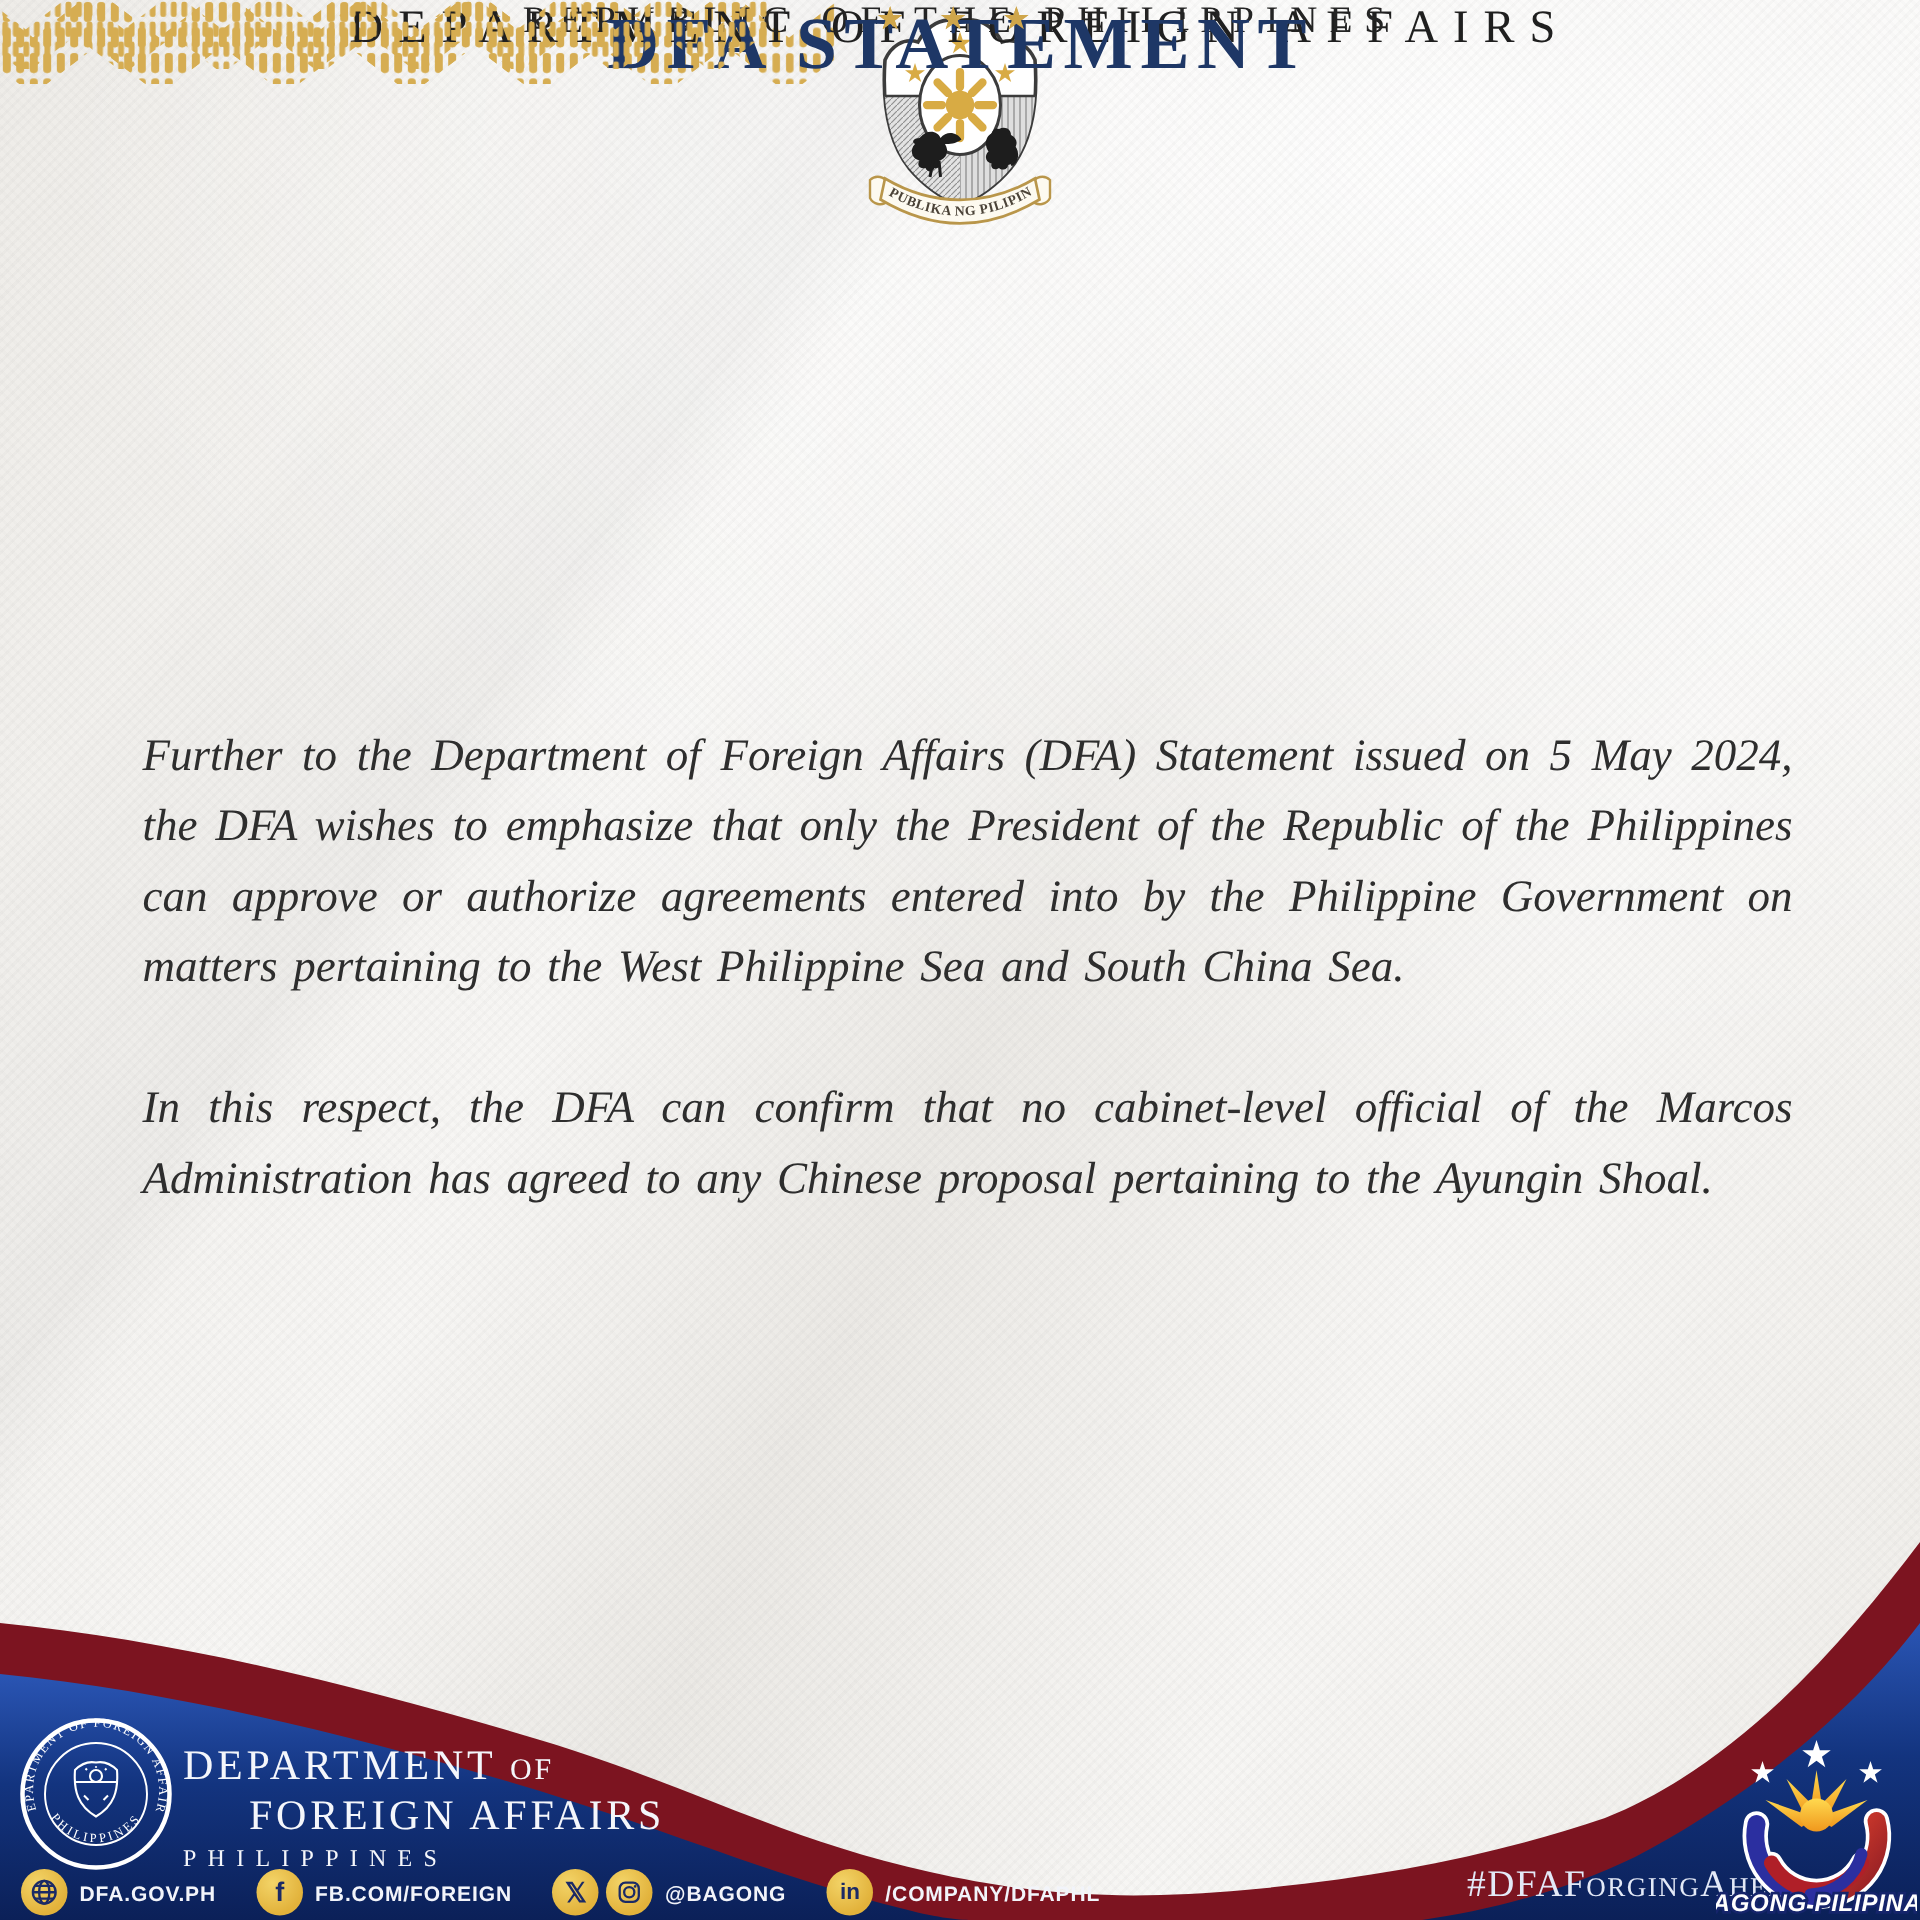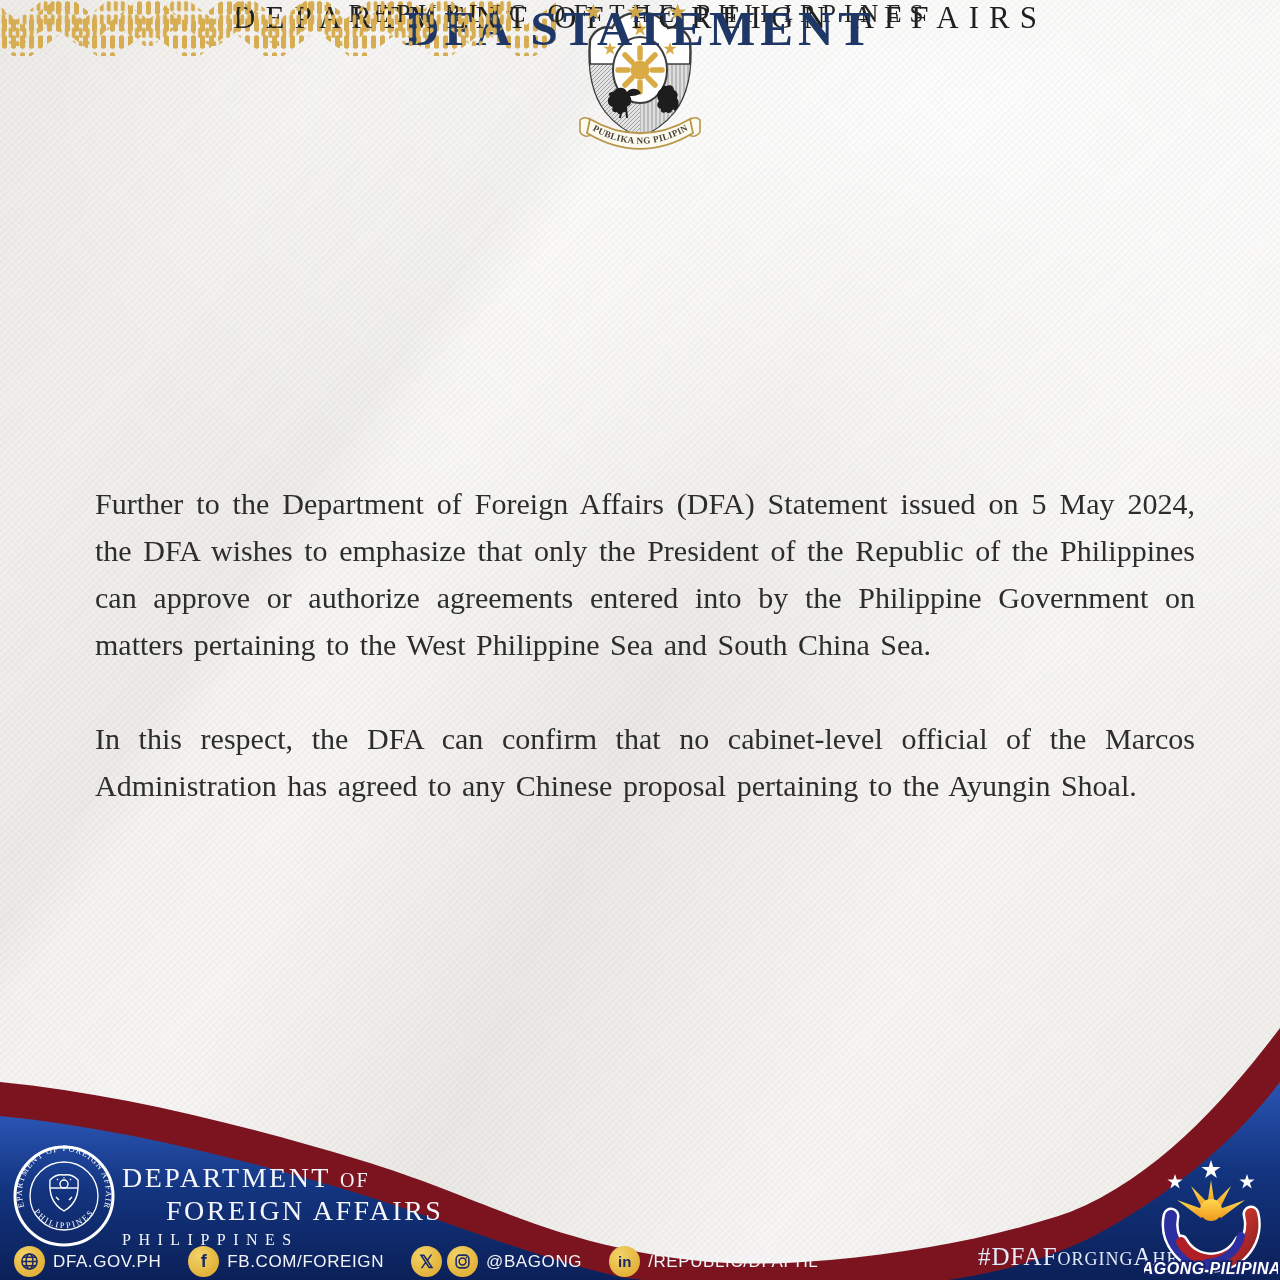--- a/index.html
+++ b/index.html
@@ -28,42 +28,42 @@
   .stars {top:264; font-size:21px; letter-spacing:9px; color:#cfa64b;}
   .stars2{top:370;}
   .h-title{top:298; font-size:49px; letter-spacing:5px; color:#1e3766; font-weight:700;}
   .h-date {top:424; font-size:26px; letter-spacing:5px; color:#223c6d; font-weight:600;}
 
   .bodytext{
     position:absolute; left:95px; top:480px; width:1112px;
     font-size:30px; line-height:47px; color:#2d2d2d;
     text-align:justify; word-spacing:3px;
   }
-  .bodytext p{margin:0 12px 47px 0;}
+  .bodytext p{margin:0 12px 47px 0;font-style:italic;}
 
   .waves{position:absolute; left:0; top:1020px; width:1280px; height:260px;}
 
   .seal{position:absolute; left:12px; top:1140px;}
   .wordmark{position:absolute; left:122px; top:1163px; color:#f4f6fb; line-height:1.06;}
   .wm1{font-size:28px; letter-spacing:2.5px; font-weight:500;font-family:Liberation Serif, serif;}
   .wm1 .of{font-size:20px; letter-spacing:2px;}
   .wm2{font-size:28px; letter-spacing:2.5px; font-weight:500; margin-top:3px;margin-left:44px;}
   .wm3{font-size:16px; letter-spacing:7.5px; font-weight:500; margin-top:7px;}
 
   .social-row{position:absolute; left:14px; top:1246px; display:flex; align-items:center; gap:27px;}
   .social-item{display:flex; align-items:center; gap:8px;}
   .icon-circle{
     width:31px; height:31px; border-radius:50%;
     background:radial-gradient(circle at 35% 30%, #f3d468, #e2b23b 70%);
     display:flex; align-items:center; justify-content:center;
     color:#1b2a66; font-family:"Liberation Sans",sans-serif; font-weight:bold; font-size:18px;
     flex:0 0 auto;
   }
   .icon-pair{display:flex; gap:5px;}
-  .social-label{color:#f2f4fa; font-family:"Liberation Sans",sans-serif; font-size:17px; letter-spacing:0.6px;}
+  .social-label{color:#f2f4fa; font-family:"Liberation Sans",sans-serif; font-size:14px; letter-spacing:0.6px;font-weight:bold;}
 
   .hashtag{
     position:absolute; left:978px; top:1243px; color:#e3e9f7;
     font-size:25px; font-variant:small-caps; letter-spacing:1px; font-weight:500;
   }
   .bagong{position:absolute; left:1144px; top:1152px;}
 </style>
 </head>
 <body>
 
@@ -223,21 +223,21 @@
                 <circle cx="10" cy="10" r="4"></circle>
                 <circle cx="14.6" cy="5.4" r="1" fill="#1b2a66" stroke="none"></circle>
               </g>
             </svg>
         </span>
       </span>
       <span class="social-label">@BAGONG</span>
     </div>
     <div class="social-item">
       <span class="icon-circle" style="font-size:15px">in</span>
-      <span class="social-label">/REPUBLIC/DFAPHL</span>
+      <span class="social-label">/COMPANY/DFAPHL</span>
     </div>
   </div>
 
   <div class="hashtag">#DFAForgingAhead</div>
 
   <svg class="bagong" width="134" height="128" viewBox="-67 -70 134 128">
     <use href="#star5" transform="translate(-36,-40) scale(8)" fill="#ffffff"></use>
     <use href="#star5" transform="translate(0,-52) scale(10)" fill="#ffffff"></use>
     <use href="#star5" transform="translate(36,-40) scale(8)" fill="#ffffff"></use>
     <g>

